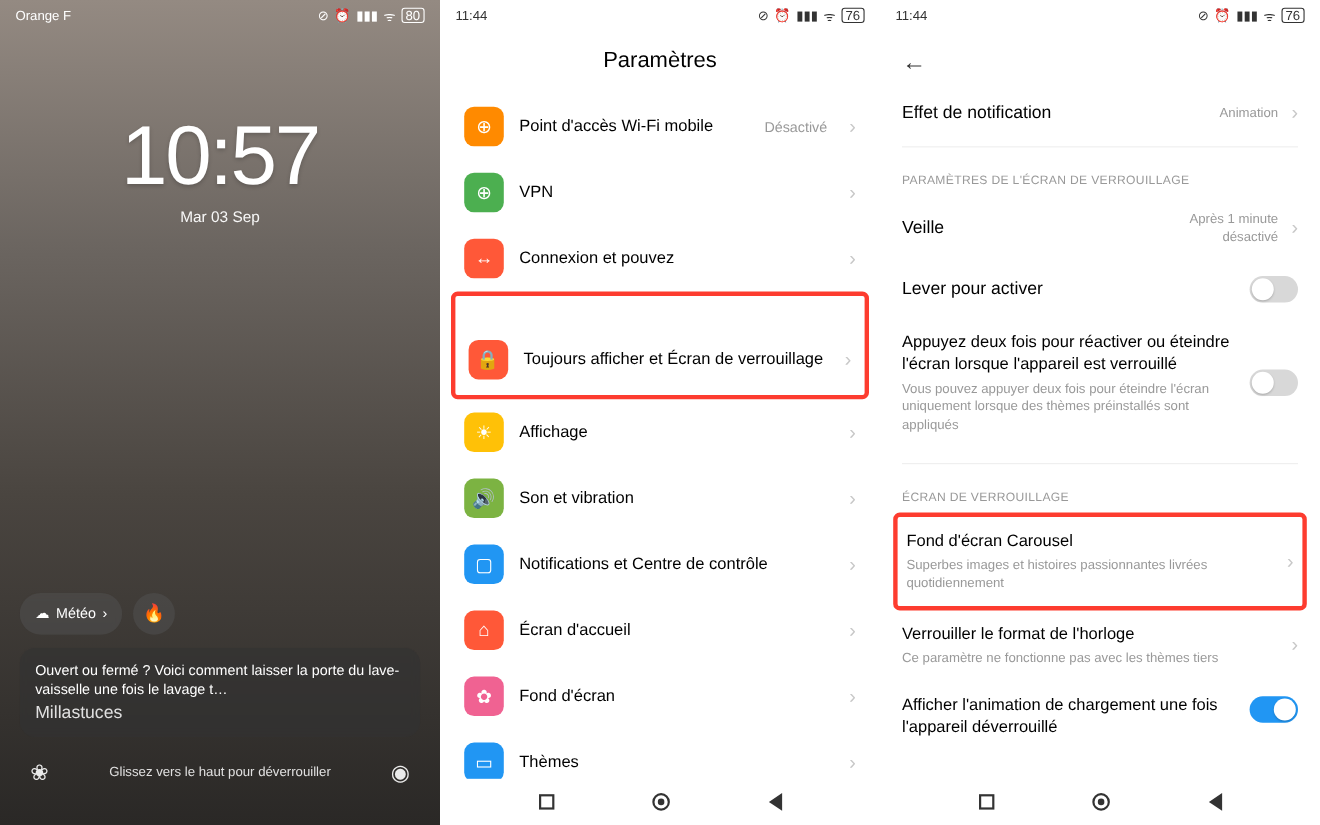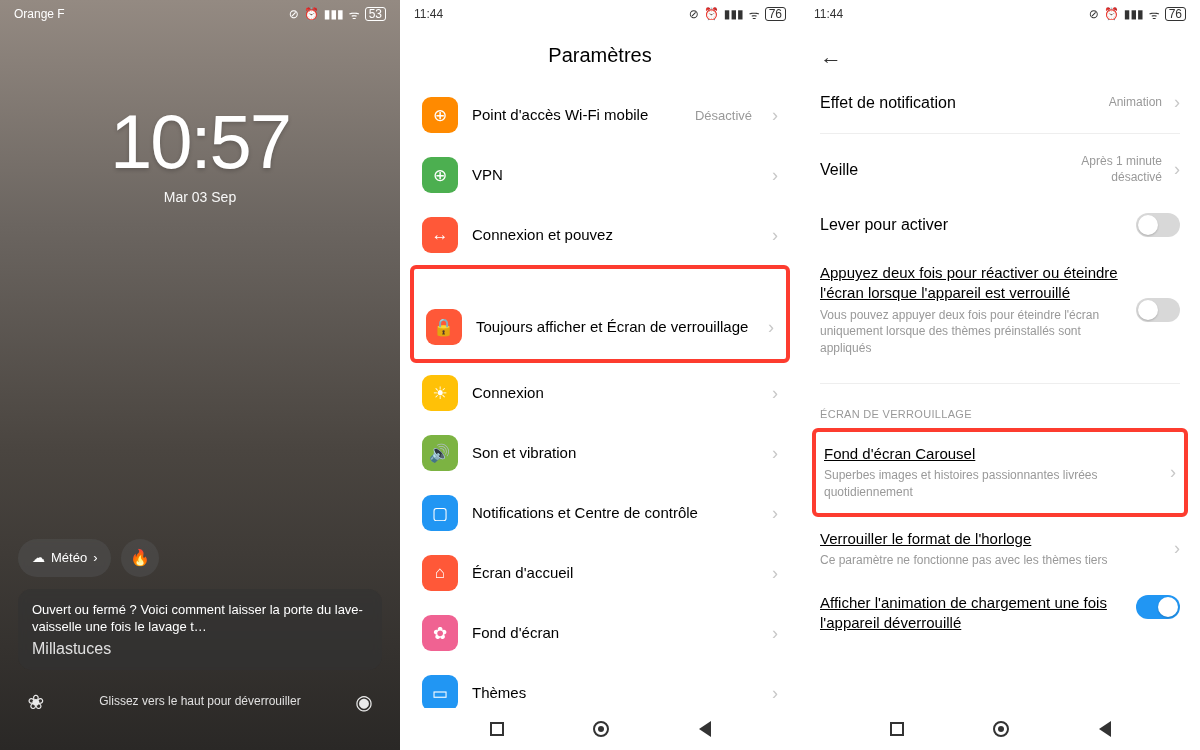--- a/index.html
+++ b/index.html
@@ -47,21 +47,21 @@
 .row-setting { display: flex; align-items: center; padding: 14px 20px; gap: 12px; }
 .row-label { flex: 1; font-size: 16px; color: #000; font-weight: 500; }
 .row-value { font-size: 12px; color: #999; text-align: right; line-height: 1.3; }
 .section-header { font-size: 11px; color: #999; padding: 18px 20px 8px; letter-spacing: 0.3px; }
 .divider { height: 1px; background: #eee; margin: 6px 20px; }
 .toggle { width: 44px; height: 24px; background: #d8d8d8; border-radius: 12px; position: relative; }
 .toggle::after { content: ''; position: absolute; width: 20px; height: 20px; background: #fff; border-radius: 50%; top: 2px; left: 2px; box-shadow: 0 1px 2px rgba(0,0,0,0.2); }
 .toggle.on { background: #2196f3; }
 .toggle.on::after { left: 22px; }
 .row-block { padding: 12px 20px; }
-.row-title { font-size: 15px; color: #000; font-weight: 500; line-height: 1.35; text-decoration: underline; }
+.row-title { font-size: 15px; color: #000; font-weight: 500; line-height: 1.35; }
 .row-desc { font-size: 12px; color: #999; line-height: 1.4; margin-top: 3px; }
 .row-wrap { display: flex; align-items: center; gap: 10px; }
 .row-wrap .row-block { flex: 1; padding-right: 0; }
 .row-wrap .chevron, .row-wrap .toggle { margin-right: 20px; }
 
 .navbar { position: absolute; bottom: 0; left: 0; right: 0; height: 42px; display: flex; justify-content: space-evenly; align-items: center; background: #fff; }
 .nav-square { width: 14px; height: 14px; border: 2px solid #333; }
 .nav-circle { width: 16px; height: 16px; border: 2px solid #333; border-radius: 50%; position: relative; }
 .nav-circle::after { content: ''; position: absolute; inset: 3px; background: #333; border-radius: 50%; }
 .nav-tri { width: 0; height: 0; border-top: 8px solid transparent; border-bottom: 8px solid transparent; border-right: 12px solid #333; }
@@ -75,21 +75,21 @@
 <div class="container">
 
   <div class="phone phone1">
     <div class="status-bar">
       <div class="status-left">Orange F</div>
       <div class="status-right status-icons">
         <span>⊘</span>
         <span>⏰</span>
         <span>▮▮▮</span>
         <span>ᯤ</span>
-        <span class="battery-box">53</span>
+        <span class="battery-box">80</span>
       </div>
     </div>
     <div class="clock-area">
       <div class="big-clock">10:57</div>
       <div class="clock-date">Mar 03 Sep</div>
     </div>
     <div class="lock-bottom">
       <div class="pill-row">
         <div class="pill">
           <span>☁</span>
@@ -147,21 +147,21 @@
         </div>
         <div class="highlight-box">
           <div class="setting-item spaced">
             <div class="icon-box icon-red">🔒</div>
             <div class="setting-label">Toujours afficher et Écran de verrouillage</div>
             <div class="chevron">›</div>
           </div>
         </div>
         <div class="setting-item">
           <div class="icon-box icon-yellow">☀</div>
-          <div class="setting-label">Connexion</div>
+          <div class="setting-label">Affichage</div>
           <div class="chevron">›</div>
         </div>
         <div class="setting-item">
           <div class="icon-box icon-lgreen">🔊</div>
           <div class="setting-label">Son et vibration</div>
           <div class="chevron">›</div>
         </div>
         <div class="setting-item">
           <div class="icon-box icon-blue">▢</div>
           <div class="setting-label">Notifications et Centre de contrôle</div>
@@ -205,20 +205,21 @@
       <span>←</span>
     </div>
 
     <div class="row-setting">
       <div class="row-label">Effet de notification</div>
       <div class="row-value">Animation</div>
       <div class="chevron">›</div>
     </div>
 
     <div class="divider"></div>
+    <div class="section-header">PARAMÈTRES DE L'ÉCRAN DE VERROUILLAGE</div>
 
     <div class="row-setting">
       <div class="row-label">Veille</div>
       <div class="row-value" style="max-width:110px">Après 1 minute désactivé</div>
       <div class="chevron">›</div>
     </div>
 
     <div class="row-setting">
       <div class="row-label">Lever pour activer</div>
       <div class="toggle"></div>

